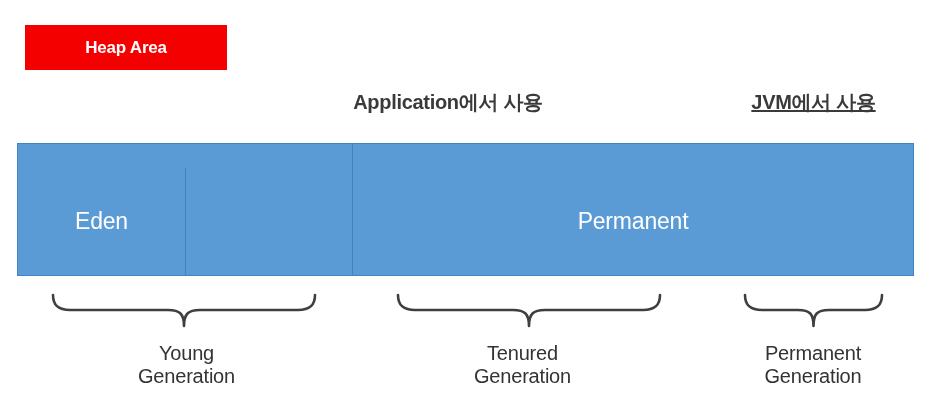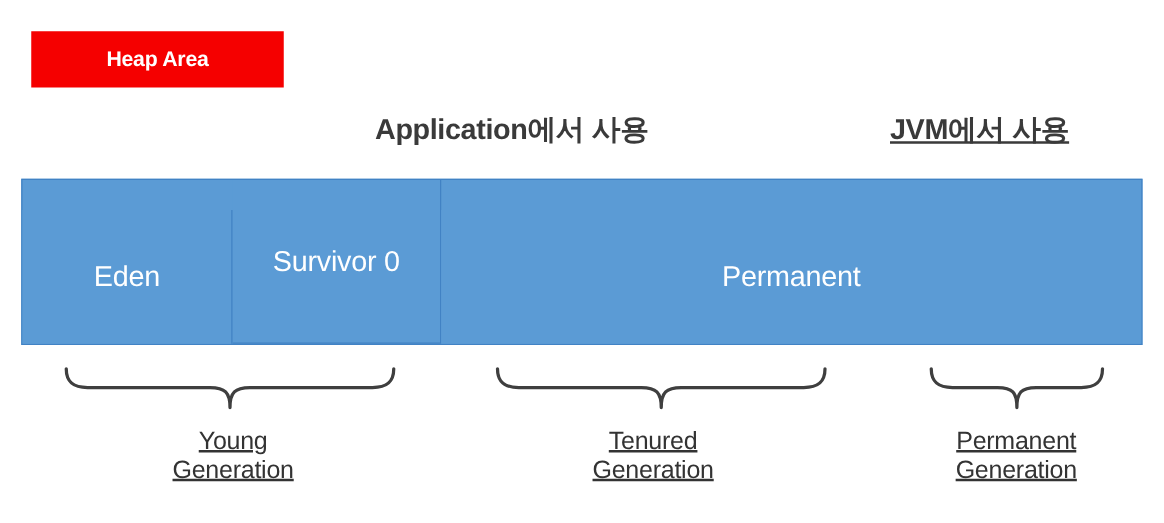--- a/index.html
+++ b/index.html
@@ -33,25 +33,25 @@
     font-size: 17px;
     font-weight: bold;
     letter-spacing: -0.2px;
     line-height: 1;
   }
 
   
   .usage-caption {
     position: absolute;
     color: #3A3A3A;
-    font-size: 23px;
+    font-size: 20px;
     font-weight: bold;
     letter-spacing: -0.3px;
     white-space: nowrap;
-    text-align: left;
+    text-align: center;
     line-height: 1;
   }
   #caption-application {
     left: 300px;
     top: 92px;
     width: 296px;
   }
   #caption-jvm {
     left: 712px;
     top: 92px;
@@ -126,21 +126,20 @@
   }
   .generation-caption {
     position: absolute;
     text-align: center;
     color: #333333;
     font-size: 20px;
     font-weight: 500;
     line-height: 1.14;
     letter-spacing: -0.2px;
     white-space: pre-line;
-    text-decoration: underline;
   }
 
   #brace-young      { left: 50px;  top: 292px; }
   #brace-tenured    { left: 395px; top: 292px; }
   #brace-permanent  { left: 742px; top: 292px; }
 
   #caption-young {
     left: 54px;
     top: 342px;
     width: 265px;
@@ -167,23 +166,20 @@
 
 <div class="usage-caption" id="caption-jvm">JVM에서 사용</div>
 
 <div id="memory-bar">
 
   <div class="region" id="region-eden">
     <span class="region-label">Eden</span>
   </div>
 
   <div id="region-survivors">
-    <div class="survivor-cell" id="region-survivor-0">
-      <span class="region-label">Survivor 0</span>
-    </div>
   </div>
 
 
   <div class="region" id="region-permanent">
     <span class="region-label">Permanent</span>
   </div>
 
 </div>
 
 <div class="brace-group" id="brace-young">

